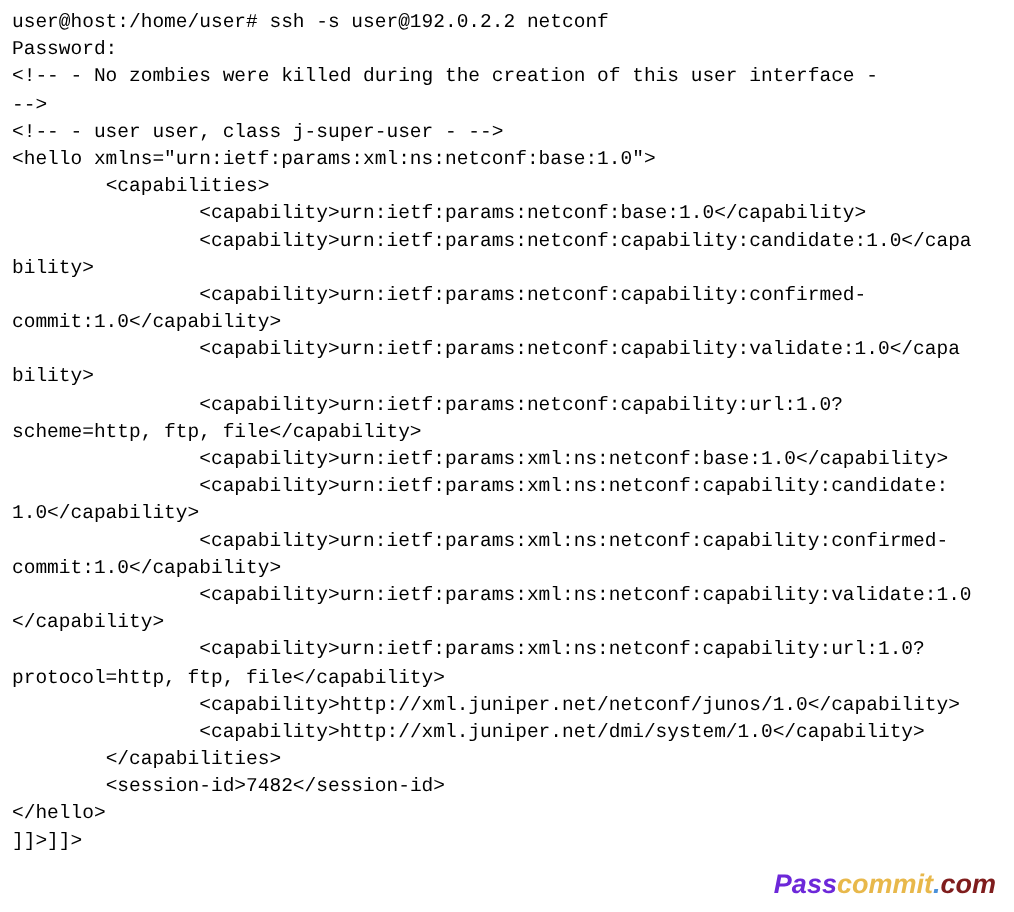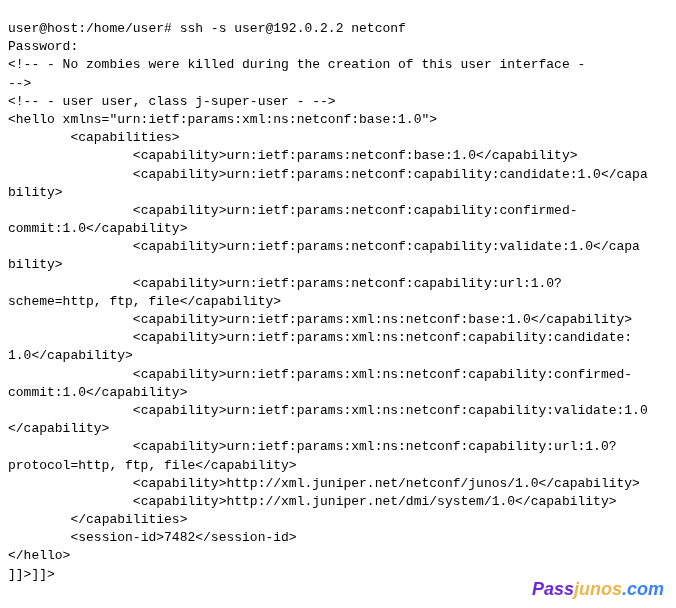--- a/index.html
+++ b/index.html
@@ -15,21 +15,21 @@
       font-family: 'Courier New', Courier, monospace;
       font-size: 13px;
       overflow: hidden;
     }
 
     .terminal {
       width: 676px;
       height: 608px;
       background-color: #ffffff;
       color: #000000;
-      padding: 20px 8px;
+      padding: 6px 8px;
       position: relative;
       overflow: hidden;
     }
 
     .terminal pre {
       white-space: pre-wrap;
       word-wrap: break-word;
       line-height: 1.4;
       font-family: 'Courier New', Courier, monospace;
       font-size: 13px;
@@ -51,21 +51,21 @@
 
     .watermark-leader {
       color: #e8b84b;
     }
 
     .watermark-dot {
       color: #4a90d9;
     }
 
     .watermark-com {
-      color: #3b82f6;
+      color: #7f1d1d;
     }
   </style>
 </head>
 <body>
 
 <div class="terminal">
   <pre>user@host:/home/user# ssh -s user@192.0.2.2 netconf
 Password:
 &lt;!-- - No zombies were killed during the creation of this user interface -
 --&gt;
@@ -90,15 +90,15 @@
 &lt;/capability&gt;
                 &lt;capability&gt;urn:ietf:params:xml:ns:netconf:capability:url:1.0?
 protocol=http, ftp, file&lt;/capability&gt;
                 &lt;capability&gt;http://xml.juniper.net/netconf/junos/1.0&lt;/capability&gt;
                 &lt;capability&gt;http://xml.juniper.net/dmi/system/1.0&lt;/capability&gt;
         &lt;/capabilities&gt;
         &lt;session-id&gt;7482&lt;/session-id&gt;
 &lt;/hello&gt;
 ]]&gt;]]&gt;</pre>
   <div class="watermark">
-    <span class="watermark-pass">Pass</span><span class="watermark-leader">junos</span><span class="watermark-dot">.</span><span class="watermark-com">com</span>
+    <span class="watermark-pass">Pass</span><span class="watermark-leader">commit</span><span class="watermark-dot">.</span><span class="watermark-com">com</span>
   </div>
 </div>
 
 </body></html>

